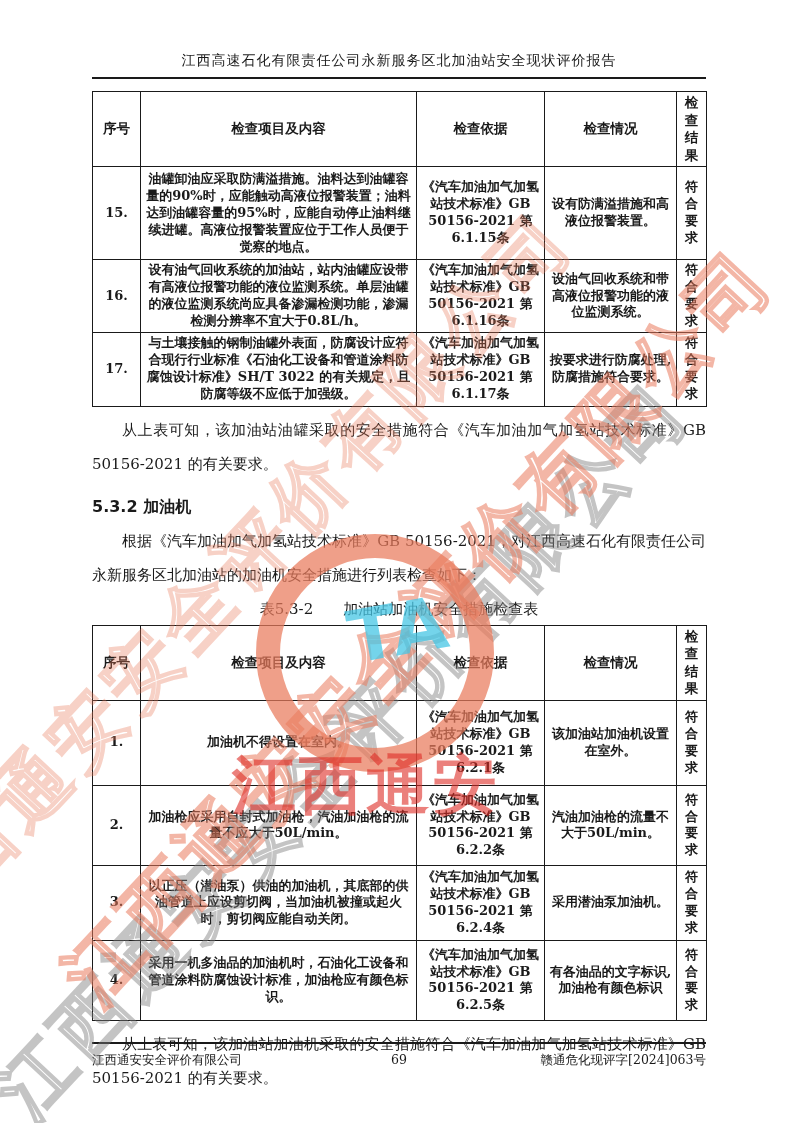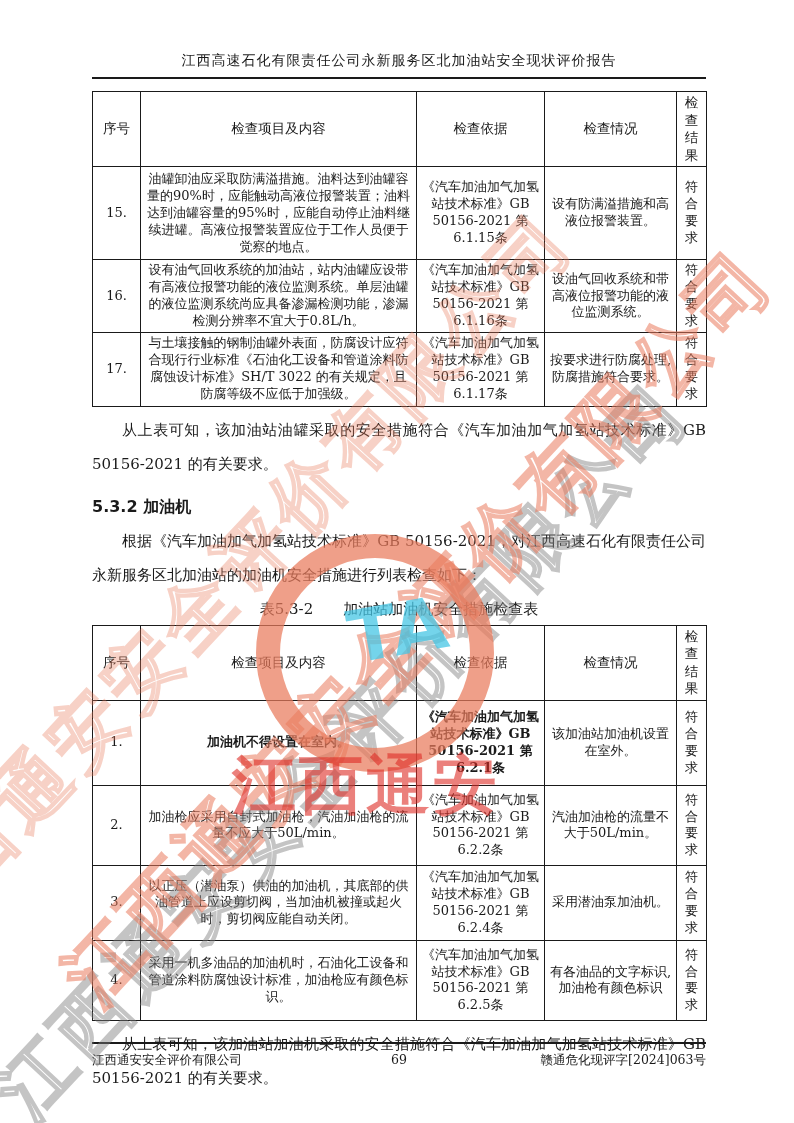--- a/index.html
+++ b/index.html
@@ -14,21 +14,21 @@
     overflow:hidden;
   }
   .content { position:relative; padding:52px 88px 0 92px; z-index:1; }
 
   .doc-header { text-align:center; font-size:14px; letter-spacing:1px;
     padding-bottom:7px; border-bottom:2px solid #1a1a1a; }
 
   table { border-collapse:collapse; width:100%; table-layout:fixed;
     font-size:13px; margin-top:12px; }
   th,td { border:1.5px solid #1a1a1a; text-align:center; vertical-align:middle;
-    padding:2px 3px; line-height:1.3; font-weight:normal; }
+    padding:2px 3px; line-height:1.3; font-weight:bold; }
   th { font-size:13.5px; }
   tr.hdr { height:40px; }
   .bold { font-weight:bold;margin-left:14px; }
 
   p.body-text { font-size:15px; line-height:34px; text-indent:2em;
     text-align:justify; margin-top:6px; }
   h3.sec { font-size:16px; font-family:"DejaVu Sans","Liberation Sans",sans-serif;
     font-weight:bold; margin-top:16px; }
   p.caption { font-size:15px; text-align:center; margin-top:8px; }
 

